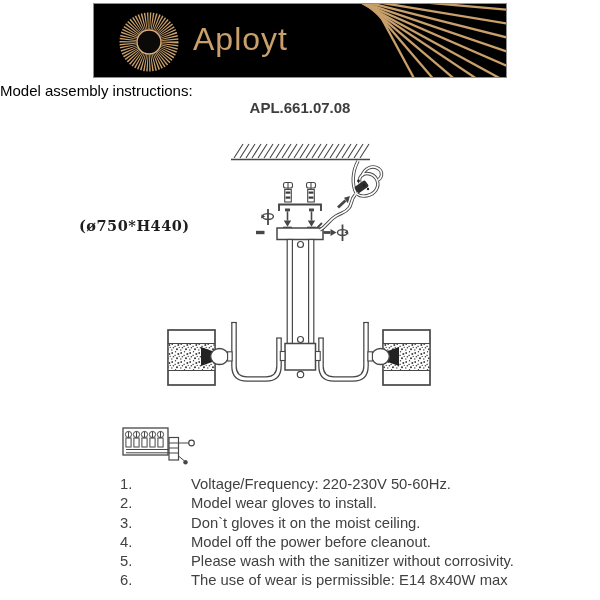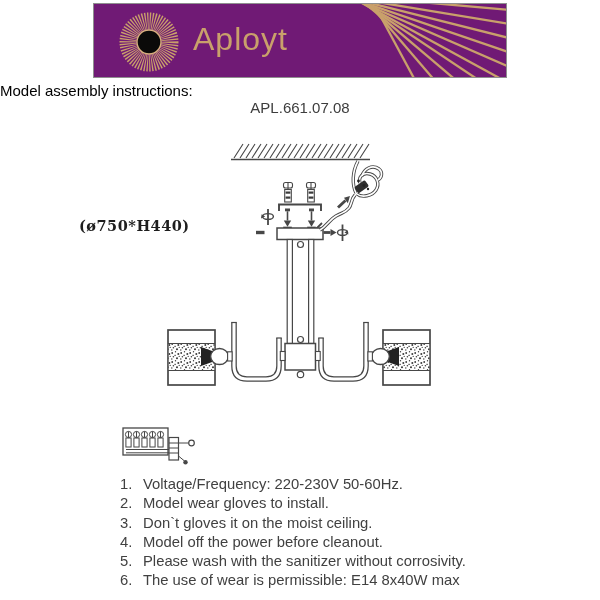--- a/index.html
+++ b/index.html
@@ -1,38 +1,38 @@
 <!DOCTYPE html>
 <html><head>
 <meta charset="utf-8">
 <style>
   html,body{margin:0;padding:0;background:#ffffff;}
   .page{position:relative;width:600px;height:600px;background:#ffffff;overflow:hidden;
         font-family:"Liberation Sans","DejaVu Sans",sans-serif;}
   
   .banner{position:absolute;left:93px;top:3px;width:414px;height:75px;
-          background:#701a75;overflow:hidden;border:1px solid #8f8f8f;box-sizing:border-box;}
+          background:#000000;overflow:hidden;border:1px solid #8f8f8f;box-sizing:border-box;}
   .logo-burst{position:absolute;left:16px;top:0px;}
   .logo-text{position:absolute;left:99px;top:17px;font-size:32px;font-weight:400;
              color:#c9a06b;letter-spacing:1px;}
   .banner-rays{position:absolute;right:0;top:0;}
   
   .header-title{position:absolute;left:0;top:82px;width:600px;text-align:left;
                 font-size:15px;color:#000000;font-weight:500;}
   .header-model{position:absolute;left:0;top:99px;width:600px;text-align:center;
-                font-size:15px;color:#3d3d3d;font-weight:400;}
+                font-size:15px;color:#3d3d3d;font-weight:700;}
   
   .diagram-svg{position:absolute;left:80px;top:128px;}
   .dim-label{position:absolute;left:79px;top:217px;font-family:"DejaVu Serif","Liberation Serif",serif;
              font-weight:bold;font-size:14.5px;color:#1e1e1e;letter-spacing:0.5px;}
   
   .instructions{position:absolute;left:120px;top:475px;width:420px;}
   .instr-row{display:flex;font-size:14.8px;line-height:19.3px;color:#414141;font-weight:500;}
   .instr-num{width:23px;flex:0 0 23px;}
-  .instr-text{flex:1;}
+  .instr-text{flex:1;margin-left:48px;}
 </style>
 </head>
 <body>
 
 <div class="page">
 
   <div class="banner">
     <svg class="logo-burst" width="78" height="75" viewBox="0 0 78 75">
       <circle cx="55" cy="38" r="21" fill="none" stroke="#c9a06b" stroke-width="17" stroke-dasharray="1.1 1.15" transform="translate(-16,0)"></circle>
       <circle cx="39" cy="38" r="12" fill="#0b0a09"></circle>

